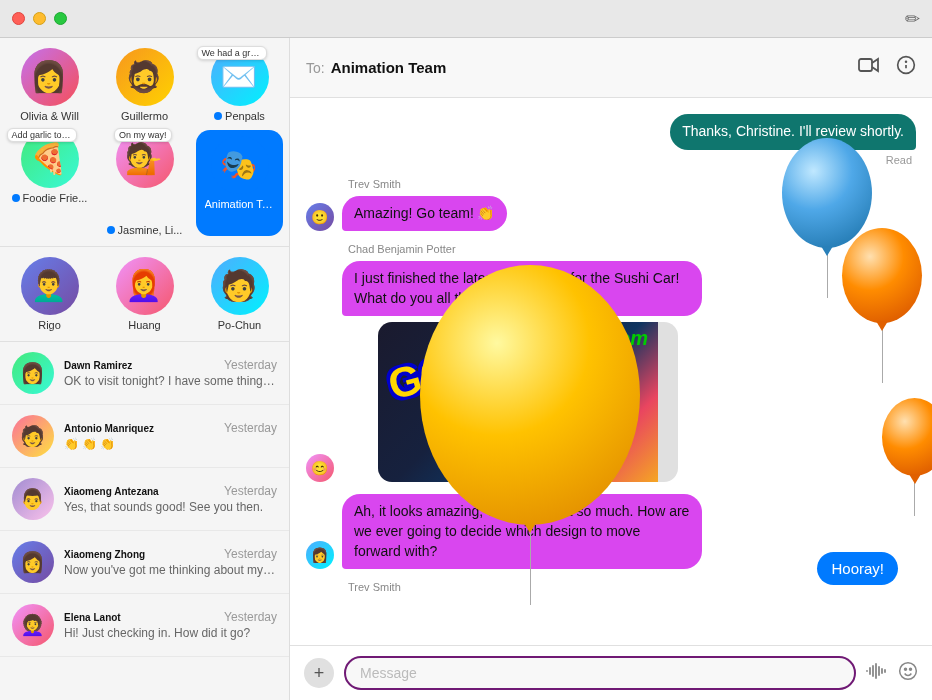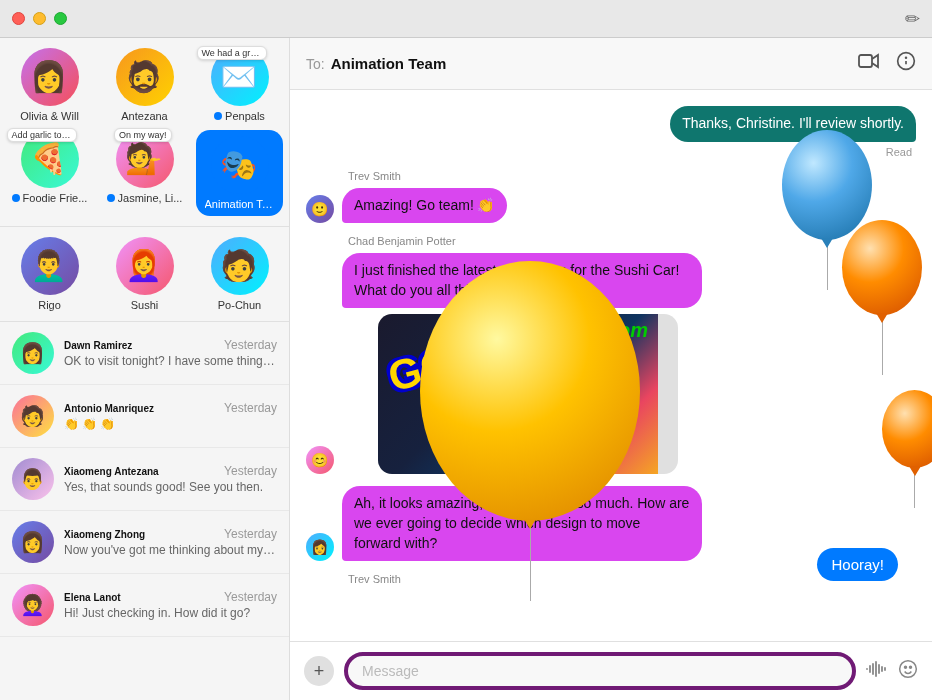--- a/index.html
+++ b/index.html
@@ -206,21 +206,21 @@
     
     .chat-main {
       flex: 1;
       display: flex;
       flex-direction: column;
       background: white;
       position: relative;
     }
 
     .chat-header {
-      height: 52px;
+      height: 60px;
       border-bottom: 1px solid #e0e0e0;
       display: flex;
       align-items: center;
       padding: 0 16px;
       background: #f8f8f8;
       justify-content: space-between;
     }
     .chat-header-title {
       font-size: 15px;
       font-weight: 600;
@@ -369,21 +369,21 @@
       display: flex;
       align-items: center;
       justify-content: center;
       cursor: pointer;
       font-size: 18px;
       color: #555;
       flex-shrink: 0;
     }
     .message-input {
       flex: 1;
-      border: 4px solid #701a75;
+      border: 2px solid #701a75;
       border-radius: 20px;
       padding: 7px 14px;
       font-size: 14px;
       outline: none;
       background: #f8f8f8;
       color: #737373;
     }
     .message-input::placeholder { color: #bbb; }
     .input-right-icons {
       display: flex;
@@ -487,21 +487,21 @@
         <div class="pinned-avatar gradient-purple">
           <span class="avatar-emoji">👩</span>
         </div>
         <span class="pinned-label">Olivia &amp; Will</span>
       </div>
 
       <div class="pinned-item">
         <div class="pinned-avatar gradient-orange">
           <span class="avatar-emoji">🧔</span>
         </div>
-        <span class="pinned-label">Antezana</span>
+        <span class="pinned-label">Guillermo</span>
       </div>
 
       <div class="pinned-item" style="position:relative;">
         <div style="position:relative;">
           <div class="pinned-avatar gradient-blue">
             <span class="avatar-emoji">✉️</span>
           </div>
           <div class="pinned-badge">We had a great time. Home with...</div>
         </div>
         <div style="display:flex;align-items:center;">
@@ -523,21 +523,21 @@
         </div>
       </div>
 
       <div class="pinned-item" style="position:relative;">
         <div style="position:relative;">
           <div class="pinned-avatar gradient-pink">
             <span class="avatar-emoji">💁</span>
           </div>
           <div class="pinned-badge">On my way!</div>
         </div>
-        <div style="display:flex;align-items:center;">
+        <div style="display:flex;align-items:center;margin-top:32px;">
           <span class="blue-dot"></span>
           <span class="pinned-label">Jasmine, Li...</span>
         </div>
       </div>
 
       <div class="pinned-item active">
         <div class="pinned-avatar" style="background:#007AFF; width:58px;height:58px;">
           <span class="avatar-emoji">🎭</span>
         </div>
         <span class="pinned-label active">Animation Team</span>
@@ -549,21 +549,21 @@
       <div class="pinned-item">
         <div class="pinned-avatar c1" style="background:linear-gradient(135deg,#667eea,#764ba2);">
           <span class="avatar-emoji">👨‍🦱</span>
         </div>
         <span class="pinned-label">Rigo</span>
       </div>
       <div class="pinned-item">
         <div class="pinned-avatar c2" style="background:linear-gradient(135deg,#f093fb,#f5576c);">
           <span class="avatar-emoji">👩‍🦰</span>
         </div>
-        <span class="pinned-label">Sushi</span>
+        <span class="pinned-label">Huang</span>
       </div>
       <div class="pinned-item">
         <div class="pinned-avatar c3" style="background:linear-gradient(135deg,#4facfe,#00f2fe);">
           <span class="avatar-emoji">🧑</span>
         </div>
         <span class="pinned-label">Po-Chun</span>
       </div>
     </div>
 
     <div class="chat-list">

